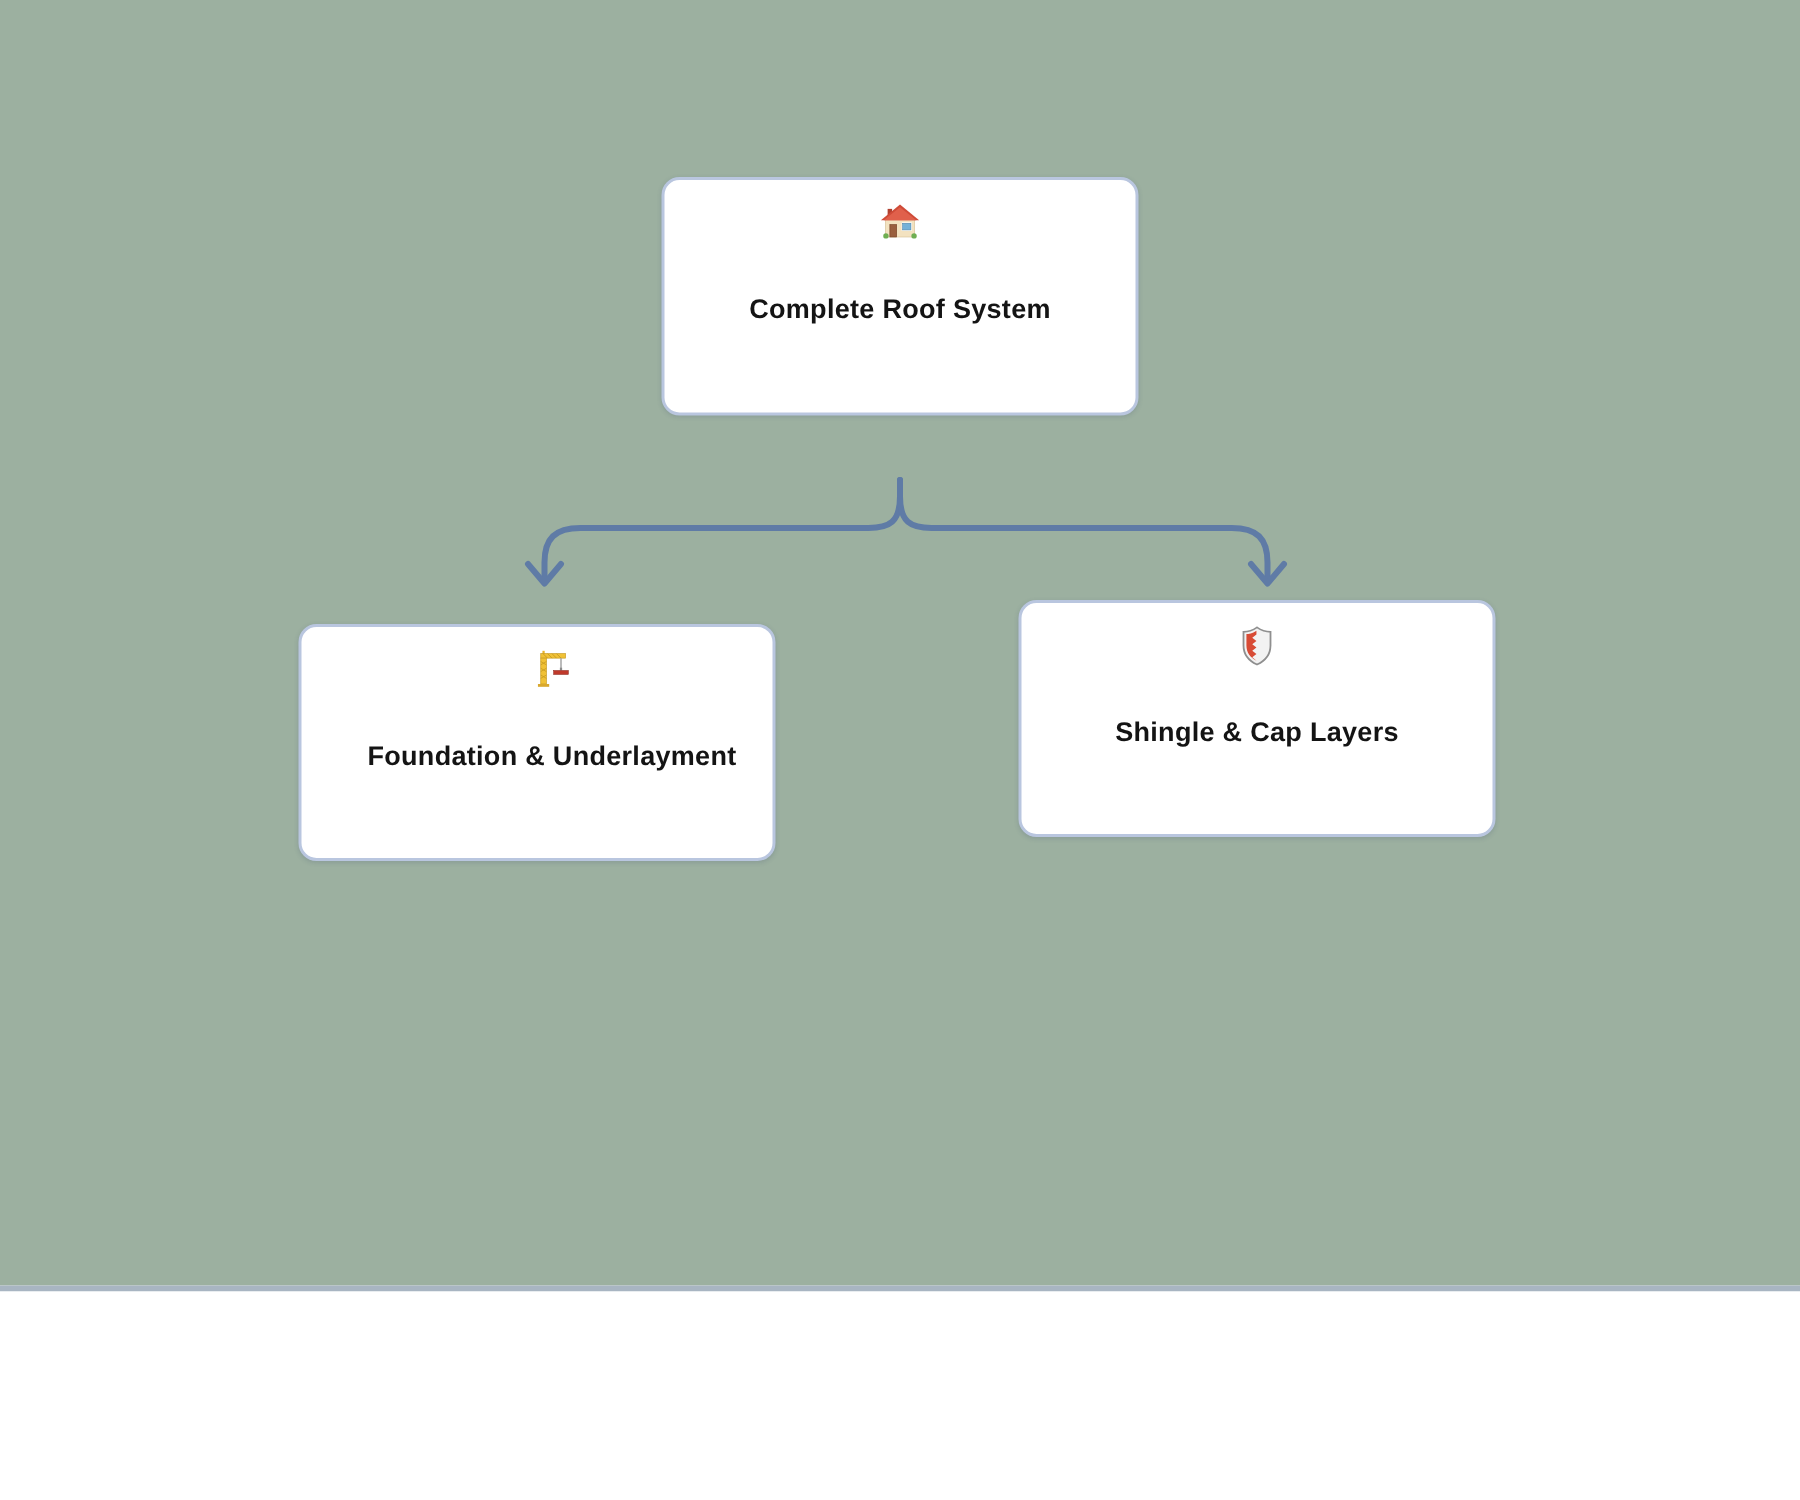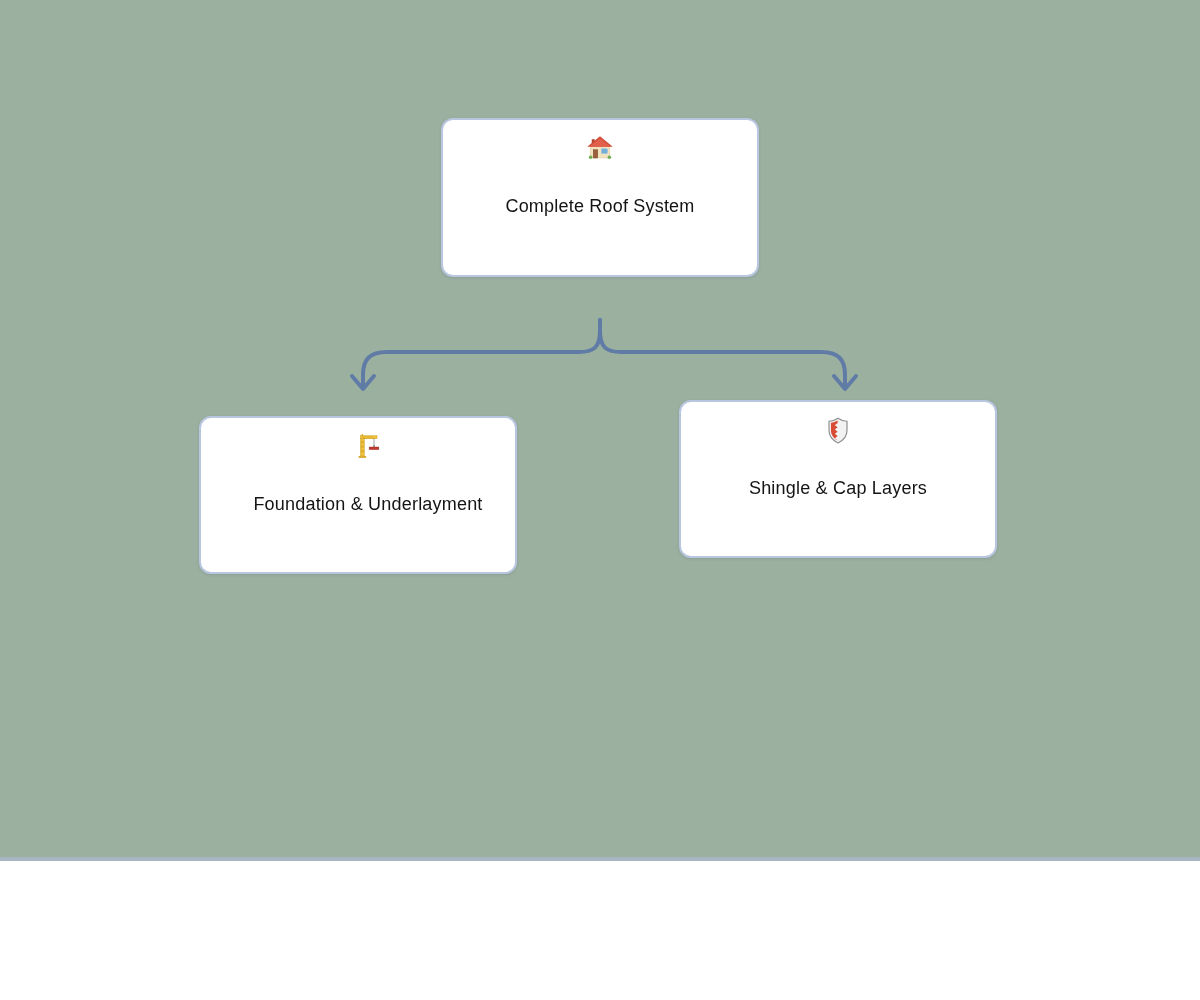--- a/index.html
+++ b/index.html
@@ -25,21 +25,21 @@
     border:2px solid #b9c6df;border-radius:12px;
     box-shadow:0 1px 3px rgba(60,80,110,0.18);
     display:flex;flex-direction:column;align-items:center;
     box-sizing:border-box;
   }
   .node-root{left:441px;top:118px;width:318px;height:159px;}
   .node-child-left{left:199px;top:416px;width:318px;height:158px;padding-left:20px;}
   .node-child-right{left:679px;top:400px;width:318px;height:158px;}
   .node-icon{margin-top:13px;height:32px;display:flex;align-items:center;justify-content:center;}
   .node-label{
-    margin-top:31px;font-size:18px;font-weight:normal;color:#141414;
+    margin-top:31px;font-size:18px;font-weight:bold;color:#141414;
     letter-spacing:0.2px;text-align:center;
   }
 </style>
 </head>
 <body>
 
 <div class="canvas">
 
   <svg class="connector-svg" width="1200" height="857" viewBox="0 0 1200 857">
     <g stroke="#5f7ba6" stroke-width="4" fill="none" stroke-linecap="round" stroke-linejoin="round">

